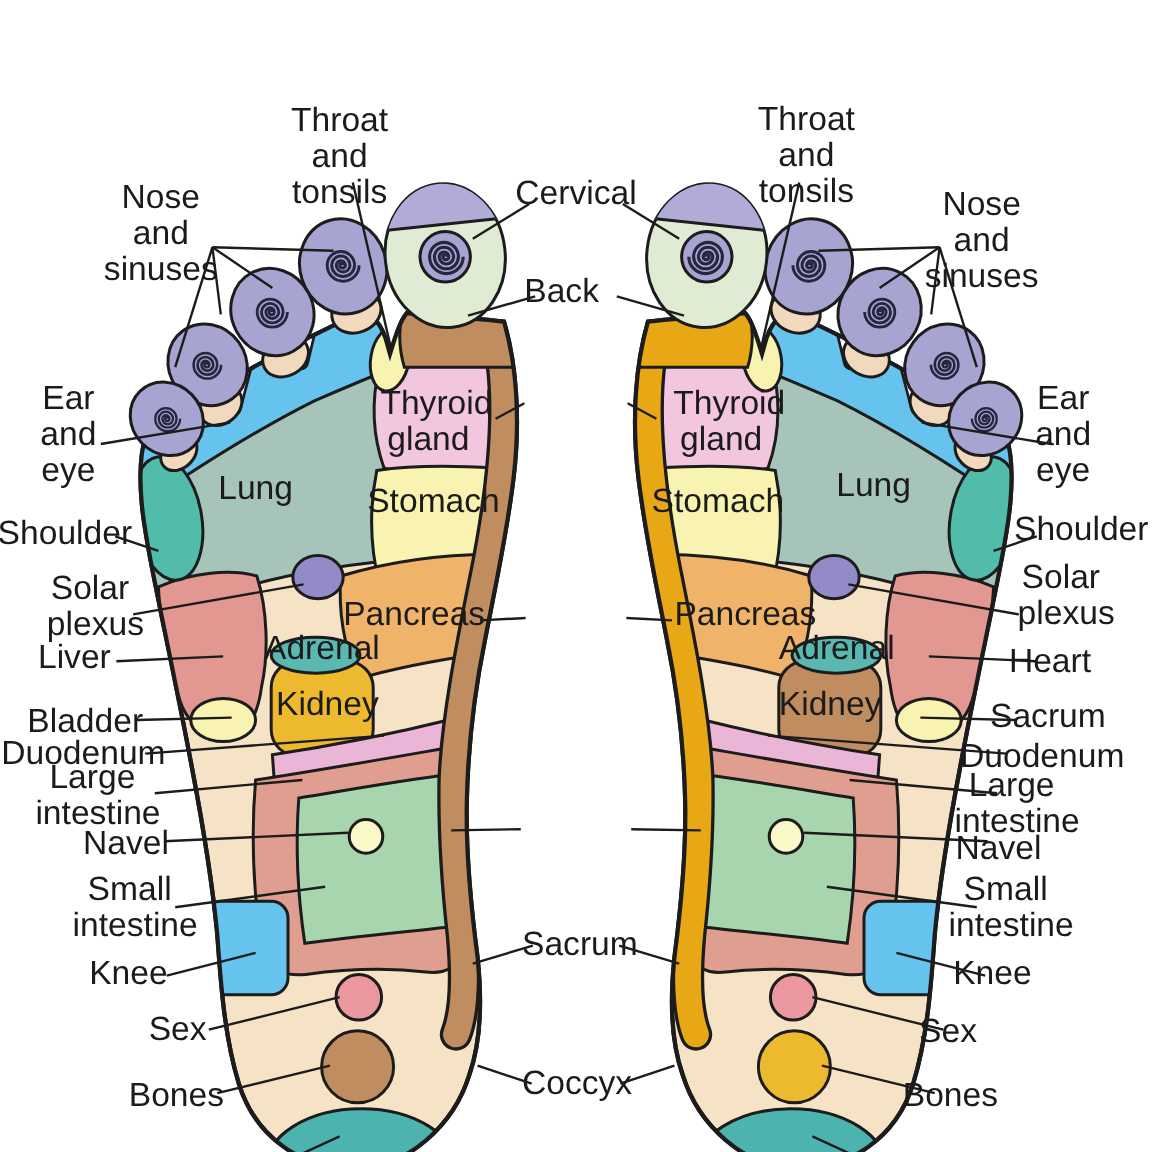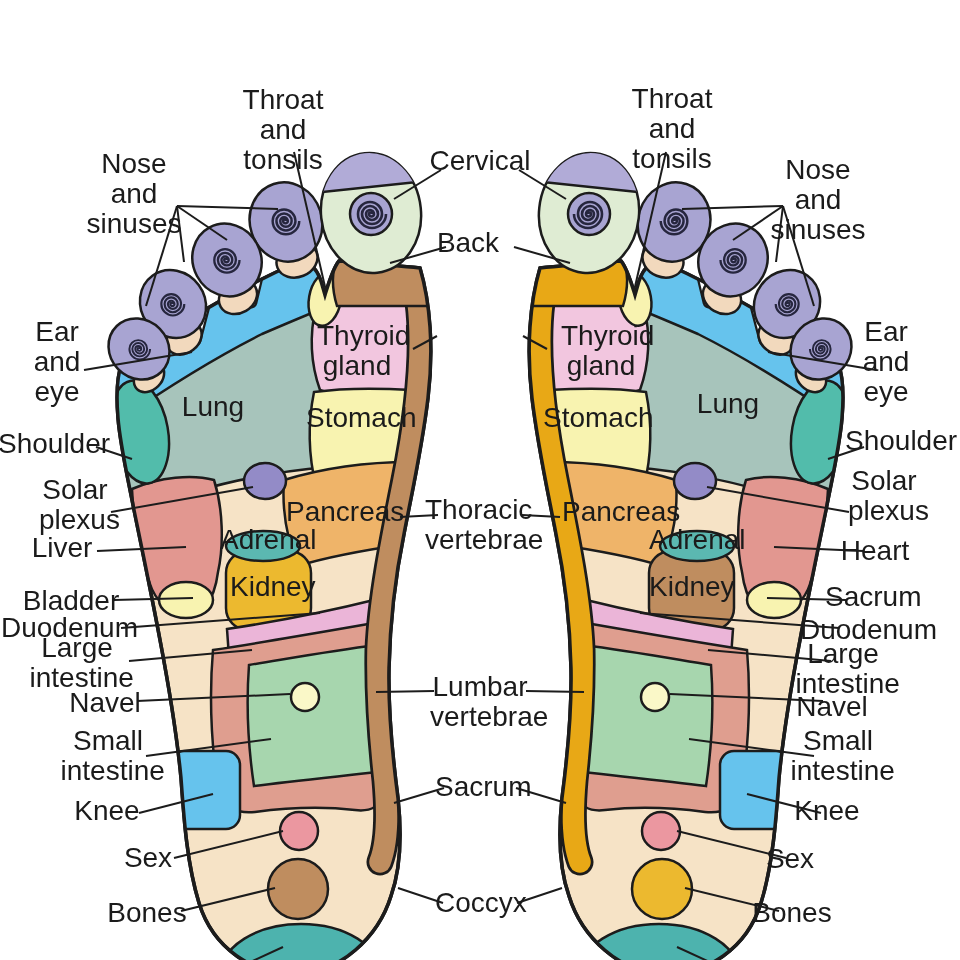--- a/index.html
+++ b/index.html
@@ -248,22 +248,20 @@
 <div class="lbl" style="left:865px;top:630px;width:130px">Duodenum</div>
 <div class="lbl" style="left:843px;top:669px;width:95px">Large intestine</div>
 <div class="lbl" style="left:832px;top:707px;width:80px">Navel</div>
 <div class="lbl" style="left:838px;top:756px;width:95px">Small intestine</div>
 <div class="lbl" style="left:827px;top:811px;width:80px">Knee</div>
 <div class="lbl" style="left:790px;top:859px;width:60px">Sex</div>
 <div class="lbl" style="left:792px;top:913px;width:80px">Bones</div>
 
 <div class="lbl" style="left:480px;top:161px;width:130px">Cervical</div>
 <div class="lbl" style="left:468px;top:243px;width:70px">Back</div>
-<div class="lbl" style="left:475px;top:525px;width:100px">Thoracic vertebrae</div>
-<div class="lbl" style="left:480px;top:702px;width:100px">Lumbar vertebrae</div>
 <div class="lbl" style="left:480px;top:787px;width:90px">Sacrum</div>
 <div class="lbl" style="left:480px;top:903px;width:90px">Coccyx</div>
 
 <div class="lbl" style="left:213px;top:407px;width:80px">Lung</div>
 <div class="lbl" style="left:357px;top:351px;width:80px">Thyroid gland</div>
 <div class="lbl" style="left:361px;top:418px;width:110px">Stomach</div>
 <div class="lbl" style="left:341px;top:512px;width:110px">Pancreas</div>
 <div class="lbl" style="left:265px;top:540px;width:90px">Adrenal</div>
 <div class="lbl" style="left:270px;top:587px;width:80px">Kidney</div>
 

